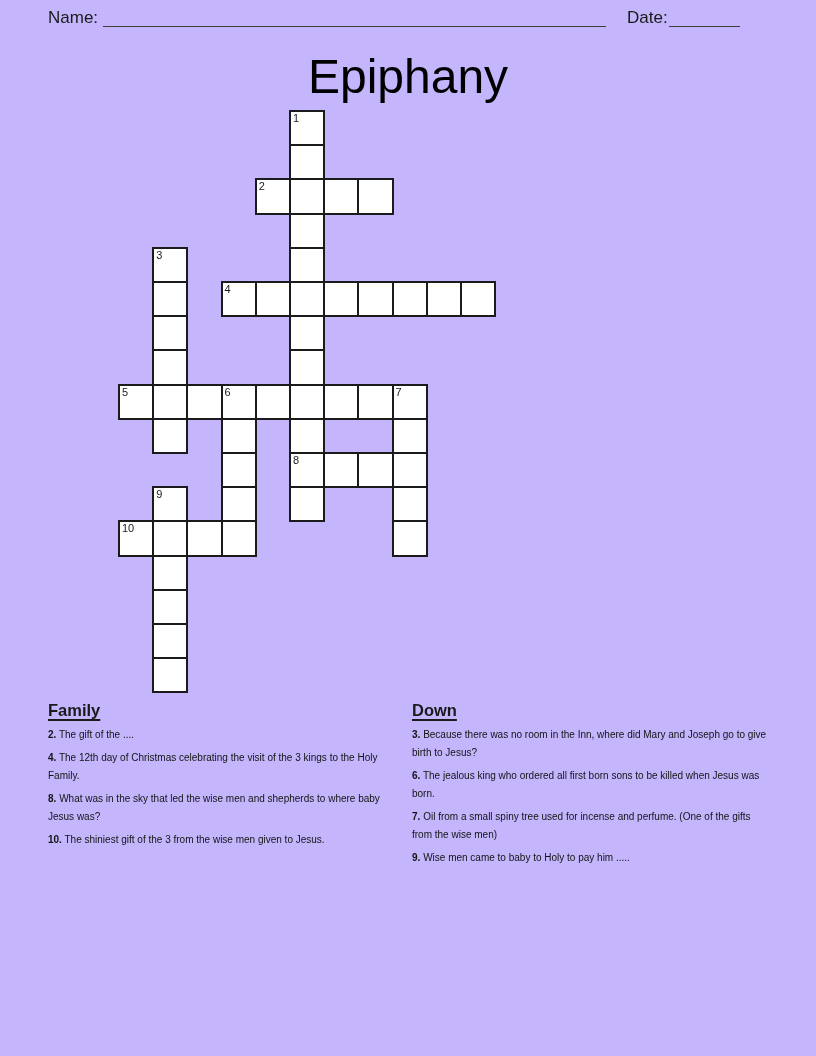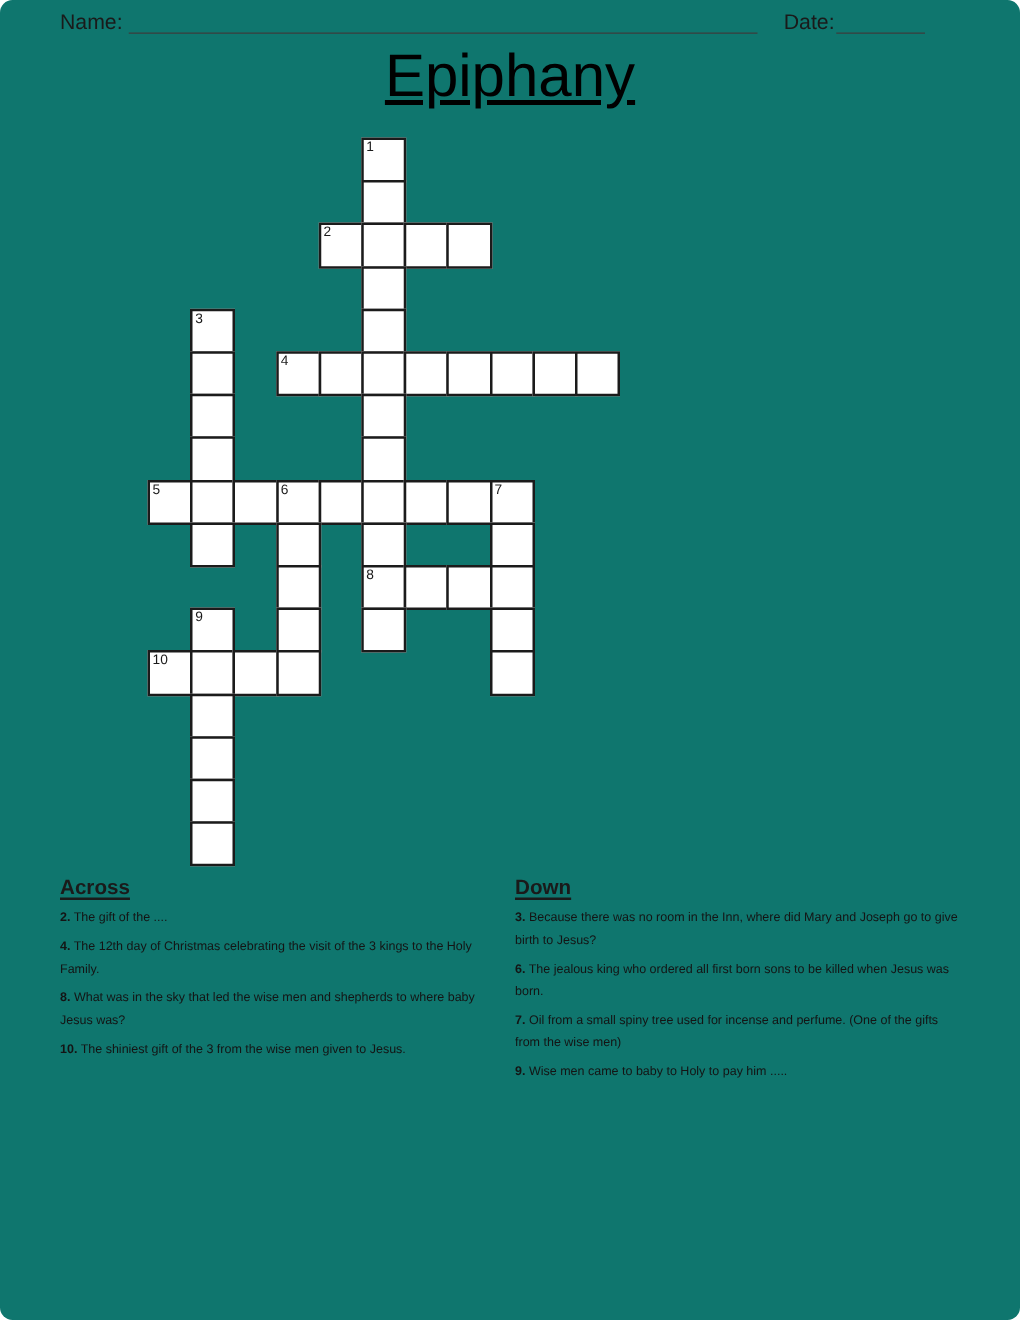--- a/index.html
+++ b/index.html
@@ -1,30 +1,30 @@
 <!DOCTYPE html>
 <html><head>
 <meta charset="utf-8">
 <style>
   html,body{margin:0;padding:0;background:#fff;}
   .page{
-    position:relative;width:816px;height:1056px;background:#0f766e;
-    font-family:"Liberation Sans", sans-serif;color:#1a1a1a;overflow:hidden;border-radius:10px;
+    position:relative;width:816px;height:1056px;background:#c4b5fd;
+    font-family:"Liberation Sans", sans-serif;color:#1a1a1a;overflow:hidden;
   }
   
   .hdr-label{position:absolute;top:8px;font-size:17px;color:#1a1a1a;white-space:nowrap;}
   #name-label{left:48px;}
   #date-label{left:627px;}
   .blank-line{position:absolute;top:9px;height:17px;border-bottom:1.8px solid #3d3d3d;}
   #name-line{left:103px;width:503px;}
   #date-line{left:669px;width:71px;}
   
   .title{
-    position:absolute;top:33px;left:0;right:0;margin:0;text-align:center;
-    font-size:48px;line-height:58px;font-weight:400;color:#000;text-decoration:underline;
+    position:absolute;top:33px;left:0;right:0;margin:15px;text-align:center;
+    font-size:48px;line-height:58px;font-weight:400;color:#000;
   }
   
   #grid{position:absolute;left:0;top:0;width:816px;height:705px;}
   .cell{
     position:absolute;box-sizing:border-box;background:#fff;
     border:2px solid #1b1b1b;
   }
   .cellnum{
     position:absolute;top:0;left:2px;font-size:11px;line-height:12px;color:#1a1a1a;
   }
@@ -121,21 +121,21 @@
       <div class="cell" style="left: 186.4px; top: 520.4px; height: 36.2px; width: 36.2px; border-color: rgb(27, 27, 27);"></div>
       <div class="cell" style="left: 220.6px; top: 520.4px; height: 36.2px; width: 36.2px; border-color: rgb(27, 27, 27);"></div>
       <div class="cell" style="left: 391.6px; top: 520.4px; height: 36.2px; width: 36.2px; border-color: rgb(27, 27, 27);"></div>
       <div class="cell" style="left: 152.2px; top: 554.6px; height: 36.2px; width: 36.2px; border-color: rgb(27, 27, 27);"></div>
       <div class="cell" style="left: 152.2px; top: 588.8px; height: 36.2px; width: 36.2px; border-color: rgb(27, 27, 27);"></div>
       <div class="cell" style="left: 152.2px; top: 623px; height: 36.2px; width: 36.2px; border-color: rgb(27, 27, 27);"></div>
       <div class="cell" style="left: 152.2px; top: 657.2px; height: 36.2px; width: 36.2px; border-color: rgb(27, 27, 27);"></div>
     </div>
 
   <div class="clue-col" id="across-col">
-    <div class="clue-heading">Across</div>
+    <div class="clue-heading">Family</div>
     <p class="clue"><b>2.</b> <span>The gift of the ....</span></p>
     <p class="clue"><b>4.</b> <span>The 12th day of Christmas celebrating the visit of the 3 kings to the Holy Family.</span></p>
     <p class="clue"><b>8.</b> <span>What was in the sky that led the wise men and shepherds to where baby Jesus was?</span></p>
     <p class="clue"><b>10.</b> <span>The shiniest gift of the 3 from the wise men given to Jesus.</span></p>
   </div>
 
   <div class="clue-col" id="down-col">
     <div class="clue-heading">Down</div>
     <p class="clue"><b>3.</b> <span>Because there was no room in the Inn, where did Mary and Joseph go to give birth to Jesus?</span></p>
     <p class="clue"><b>6.</b> <span>The jealous king who ordered all first born sons to be killed when Jesus was born.</span></p>

